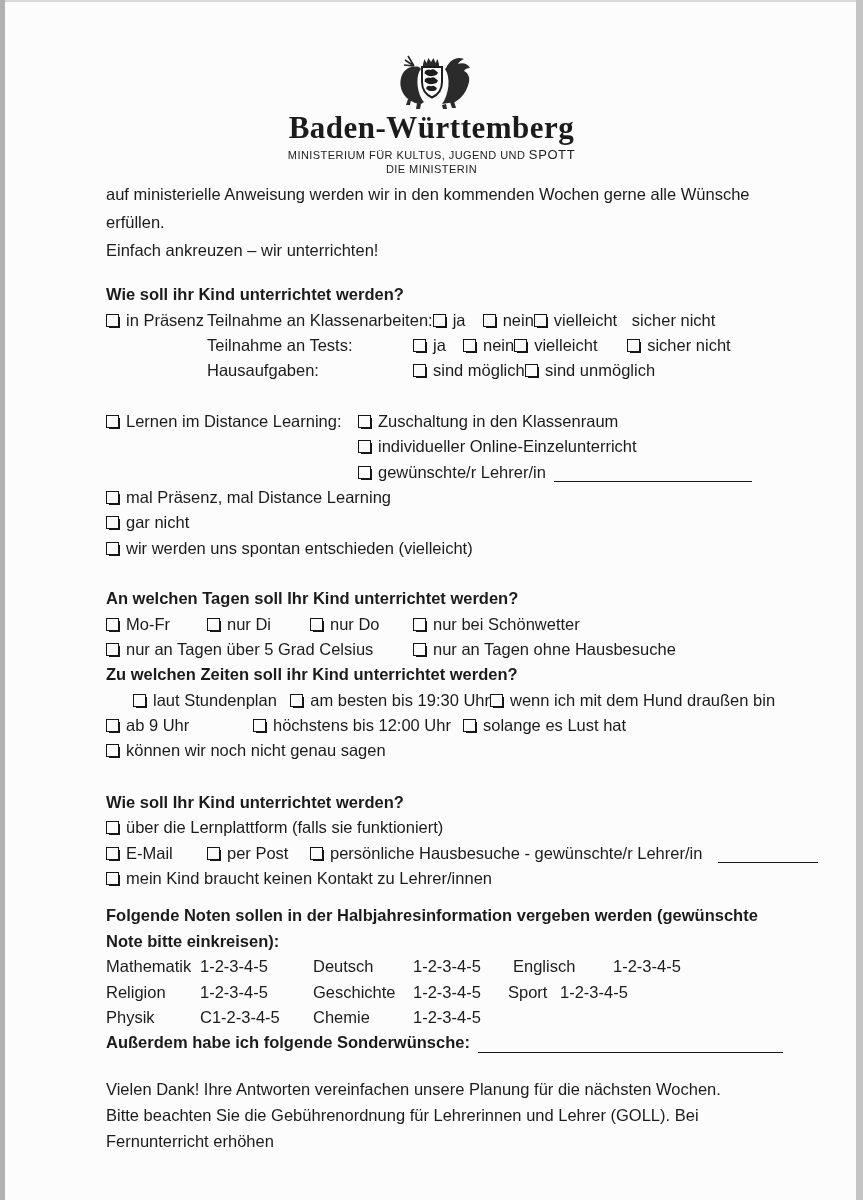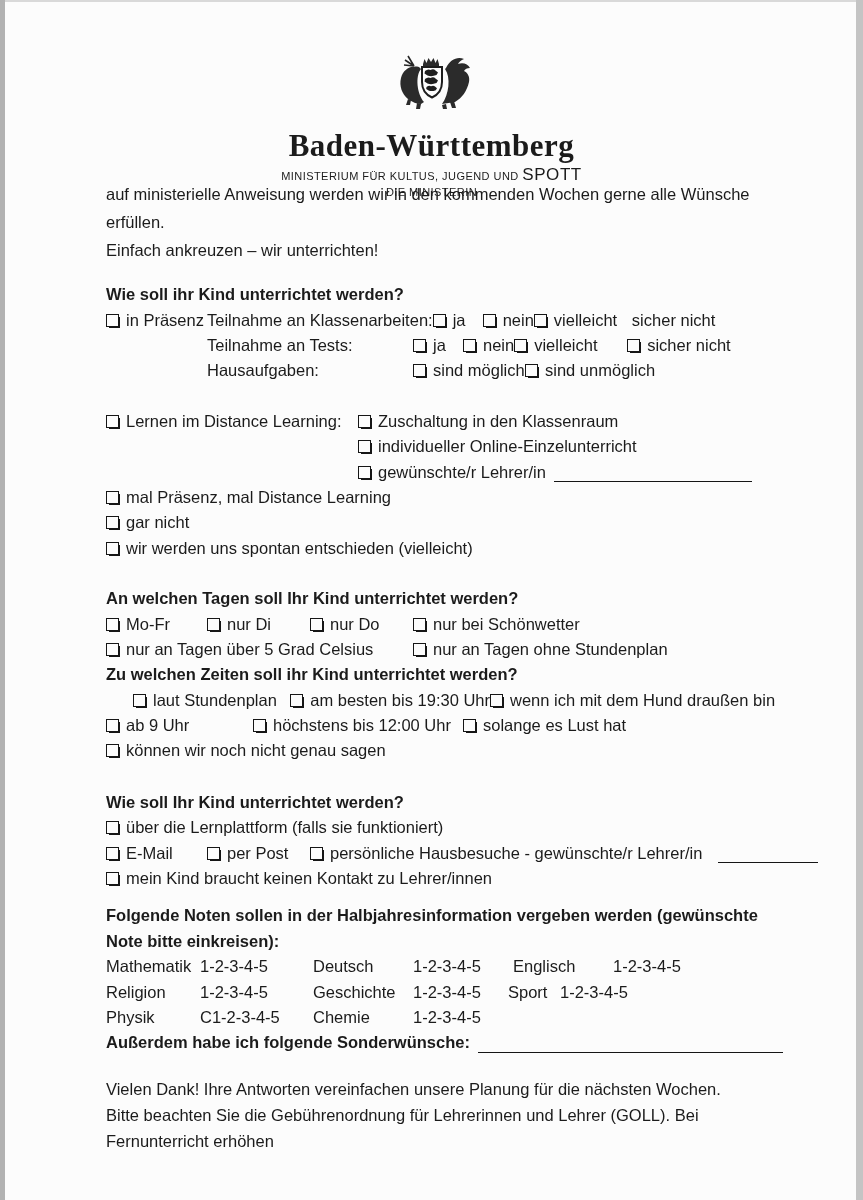--- a/index.html
+++ b/index.html
@@ -9,24 +9,24 @@
     overflow:hidden;margin:0 auto;
   }
   .edge-left{position:absolute;left:0;top:0;bottom:0;width:5px;background:#b2b2b2;}
   .edge-right{position:absolute;right:0;top:0;bottom:0;width:7px;background:#c4c4c4;}
   .edge-top{position:absolute;left:0;right:0;top:0;height:2px;background:#d9d9d9;}
 
   .header{position:absolute;top:52px;left:0;right:0;text-align:center;}
   .coa{display:block;margin:0 auto;}
   .bw-title{
     font-family:"Liberation Serif","DejaVu Serif",serif;font-weight:700;
-    font-size:31px;line-height:32px;letter-spacing:.5px;margin-top:20px;
+    font-size:31px;line-height:32px;letter-spacing:.5px;margin-top:2px;
   }
   .sub1{font-size:11px;letter-spacing:.45px;margin-top:3px;}
-  .sub1 .big{font-size:17px;letter-spacing:.6px;}
+  .sub1 .big{font-size:13px;letter-spacing:.6px;}
   .sub2{font-size:11px;letter-spacing:.45px;margin-top:1px;}
 
   .content{position:absolute;left:106px;top:180px;width:664px;font-size:16.5px;}
   .intro p{margin:0;line-height:28px;}
 
   .sec-h{font-weight:700;line-height:25.4px;}
   .row{display:flex;align-items:center;height:25.4px;white-space:pre;}
   .cell{display:flex;align-items:center;flex:none;}
   .cell.bold{font-weight:700;}
   .cb{
@@ -91,21 +91,21 @@
           <div class="row"><span class="cell" style="min-width: 252px;"><span class="cb"></span><span>Lernen im Distance Learning:</span></span><span class="cell"><span class="cb"></span><span>Zuschaltung in den Klassenraum</span></span></div>
           <div class="row"><span class="cell" style="min-width: 252px;"><span></span></span><span class="cell"><span class="cb"></span><span>individueller Online-Einzelunterricht</span></span></div>
           <div class="row"><span class="cell" style="min-width: 252px;"><span></span></span><span class="cell"><span class="cb"></span><span>gewünschte/r Lehrer/in</span></span><span class="ul" style="width: 198px; margin-left: 8px;"></span></div>
           <div class="row"><span class="cell"><span class="cb"></span><span>mal Präsenz, mal Distance Learning</span></span></div>
           <div class="row"><span class="cell"><span class="cb"></span><span>gar nicht</span></span></div>
           <div class="row"><span class="cell"><span class="cb"></span><span>wir werden uns spontan entschieden (vielleicht)</span></span></div>
         </section>
         <section style="margin-top: 25px;">
           <div class="sec-h">An welchen Tagen soll Ihr Kind unterrichtet werden?</div>
           <div class="row"><span class="cell" style="min-width: 101px;"><span class="cb"></span><span>Mo-Fr</span></span><span class="cell" style="min-width: 103px;"><span class="cb"></span><span>nur Di</span></span><span class="cell" style="min-width: 103px;"><span class="cb"></span><span>nur Do</span></span><span class="cell"><span class="cb"></span><span>nur bei Schönwetter</span></span></div>
-          <div class="row"><span class="cell" style="min-width: 307px;"><span class="cb"></span><span>nur an Tagen über 5 Grad Celsius</span></span><span class="cell"><span class="cb"></span><span>nur an Tagen ohne Stundenplan</span></span></div>
+          <div class="row"><span class="cell" style="min-width: 307px;"><span class="cb"></span><span>nur an Tagen über 5 Grad Celsius</span></span><span class="cell"><span class="cb"></span><span>nur an Tagen ohne Hausbesuche</span></span></div>
         </section>
         <section>
           <div class="sec-h">Zu welchen Zeiten soll ihr Kind unterrichtet werden?</div>
           <div class="row"><span class="cell" style="min-width: 147px; padding-left: 27px;"><span class="cb"></span><span>laut Stundenplan</span></span><span class="cell" style="min-width: 210px; justify-content: flex-end;"><span class="cb"></span><span>am besten bis 19:30 Uhr</span></span><span class="cell"><span class="cb"></span><span>wenn ich mit dem Hund draußen bin</span></span></div>
           <div class="row"><span class="cell" style="min-width: 147px;"><span class="cb"></span><span>ab 9 Uhr</span></span><span class="cell" style="min-width: 210px;"><span class="cb"></span><span>höchstens bis 12:00 Uhr</span></span><span class="cell"><span class="cb"></span><span>solange es Lust hat</span></span></div>
           <div class="row"><span class="cell"><span class="cb"></span><span>können wir noch nicht genau sagen</span></span></div>
         </section>
         <section style="margin-top: 26px;">
           <div class="sec-h">Wie soll Ihr Kind unterrichtet werden?</div>
           <div class="row"><span class="cell"><span class="cb"></span><span>über die Lernplattform (falls sie funktioniert)</span></span></div>

